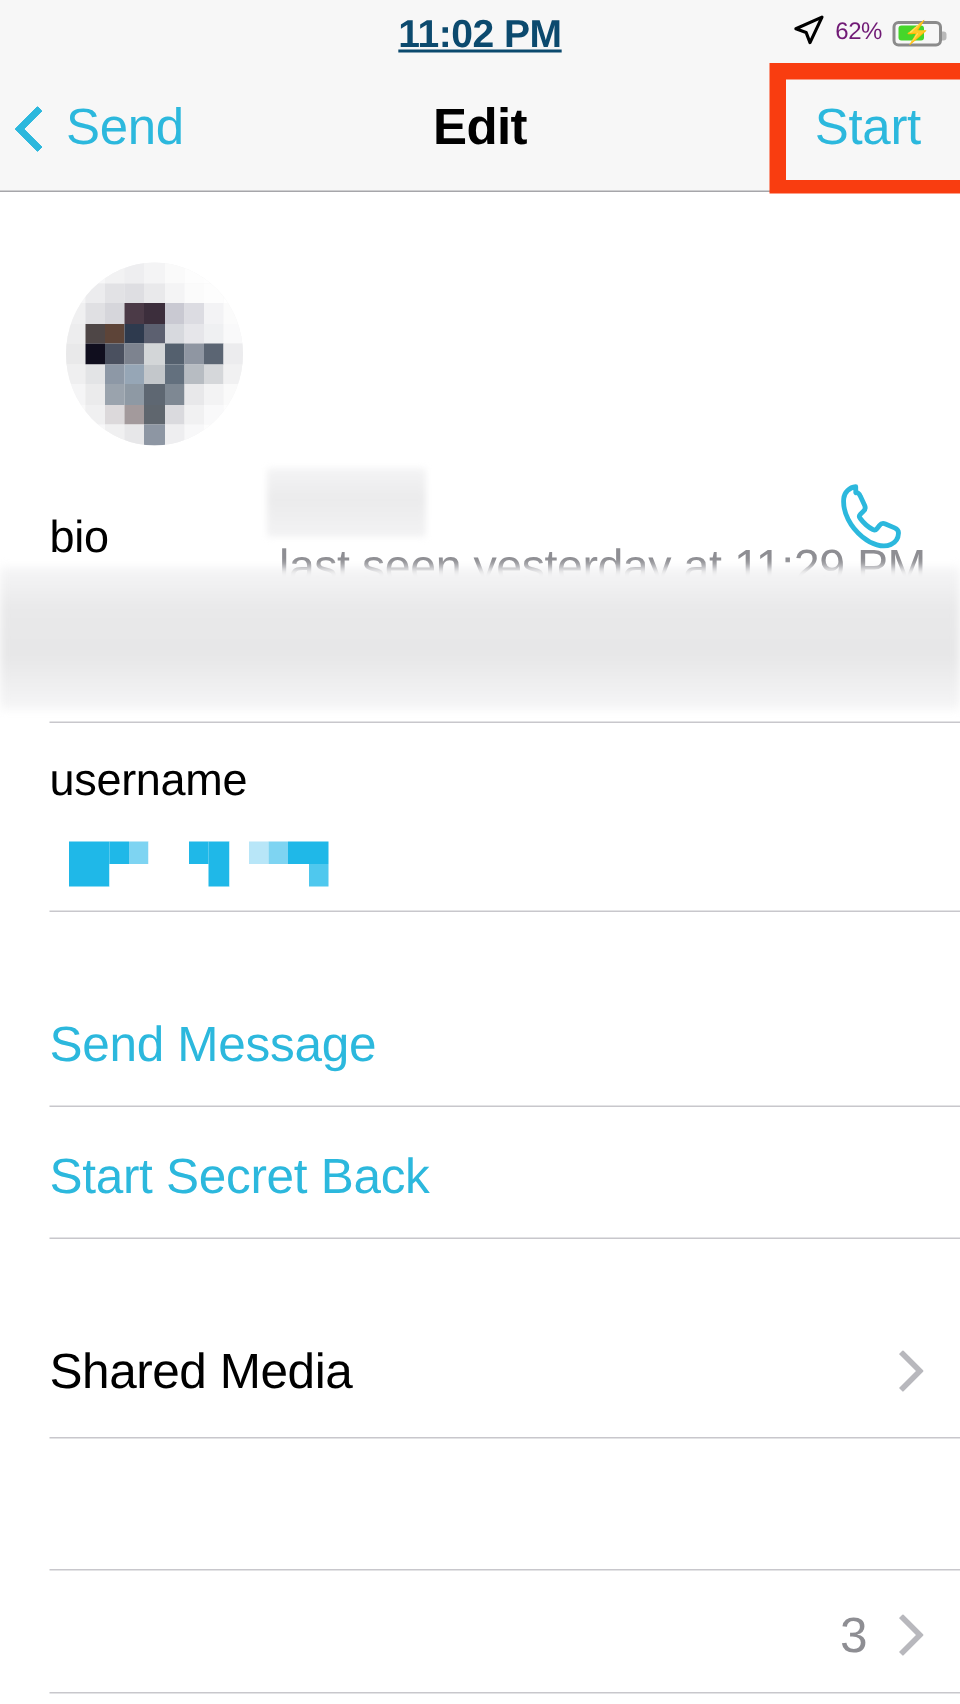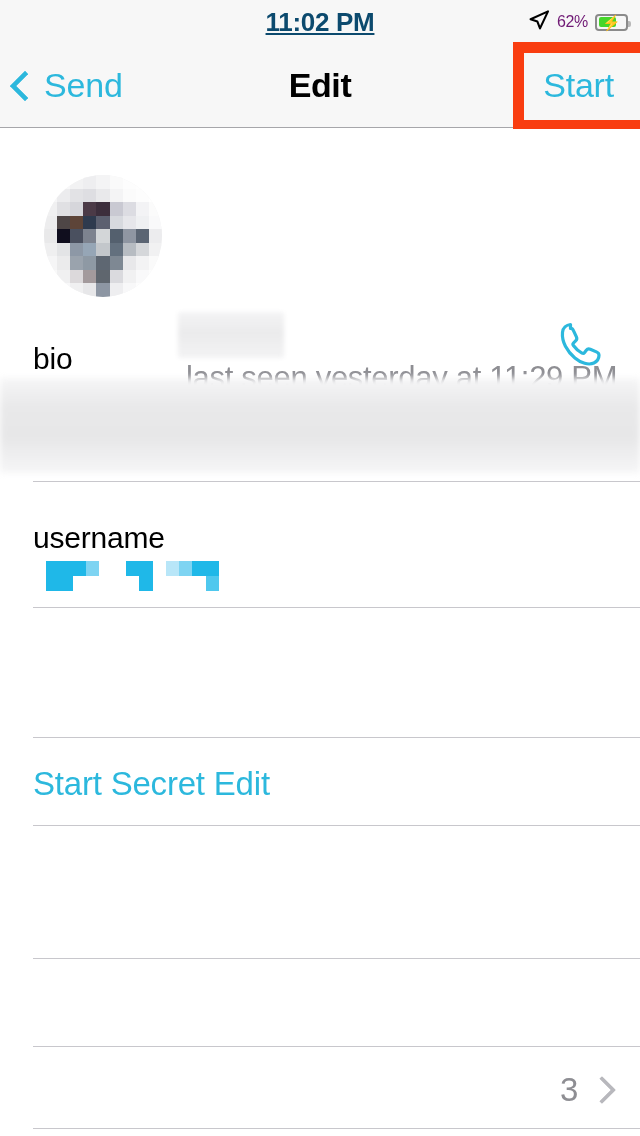--- a/index.html
+++ b/index.html
@@ -235,21 +235,21 @@
   .bio-label  { top: 342px; }
   .bio-redact {
     position: absolute;
     left: 0; top: 378px;
     width: 640px; height: 95px;
     background: linear-gradient(180deg, #f6f6f7 0%, #e9e9ea 30%, #e7e7e8 62%, #f6f6f7 100%);
     filter: blur(3px);
   }
   .bio-divider { top: 481px; }
 
-  .username-label { top: 521px; }
+  .username-label { top: 504px; }
   .username-redact {
     position: absolute;
     left: 33px; top: 561px;
     width: 186px; height: 30px;
     display: grid;
     grid-template-columns: repeat(14, 1fr);
     grid-template-rows: repeat(2, 1fr);
   }
   .username-redact span { display: block; }
   .username-divider { top: 607px; }
@@ -466,24 +466,30 @@
       <span style="background:#ffffff"></span>
       <span style="background:#1fb8e8"></span>
       <span style="background:#ffffff"></span>
       <span style="background:#ffffff"></span>
       <span style="background:#ffffff"></span>
       <span style="background:#ffffff"></span>
       <span style="background:#4fc8ee"></span>
   </div>
   <div class="divider username-divider"></div>
 
+  <div class="action-row send-message">Send Message</div>
   <div class="divider send-divider"></div>
-  <div class="action-row secret-chat">Start Secret Edit</div>
+  <div class="action-row secret-chat">Start Secret Back</div>
   <div class="divider secret-divider"></div>
 
+  <div class="menu-row row-shared">
+    <span class="label">Shared Media</span>
+    <span class="value"></span>
+    <span class="chevron"></span>
+  </div>
   <div class="divider div-shared"></div>
 
   <div class="divider div-notif"></div>
 
   <div class="menu-row row-groups">
     <span class="value">3</span>
     <span class="chevron"></span>
   </div>
   <div class="divider div-groups"></div>
 

